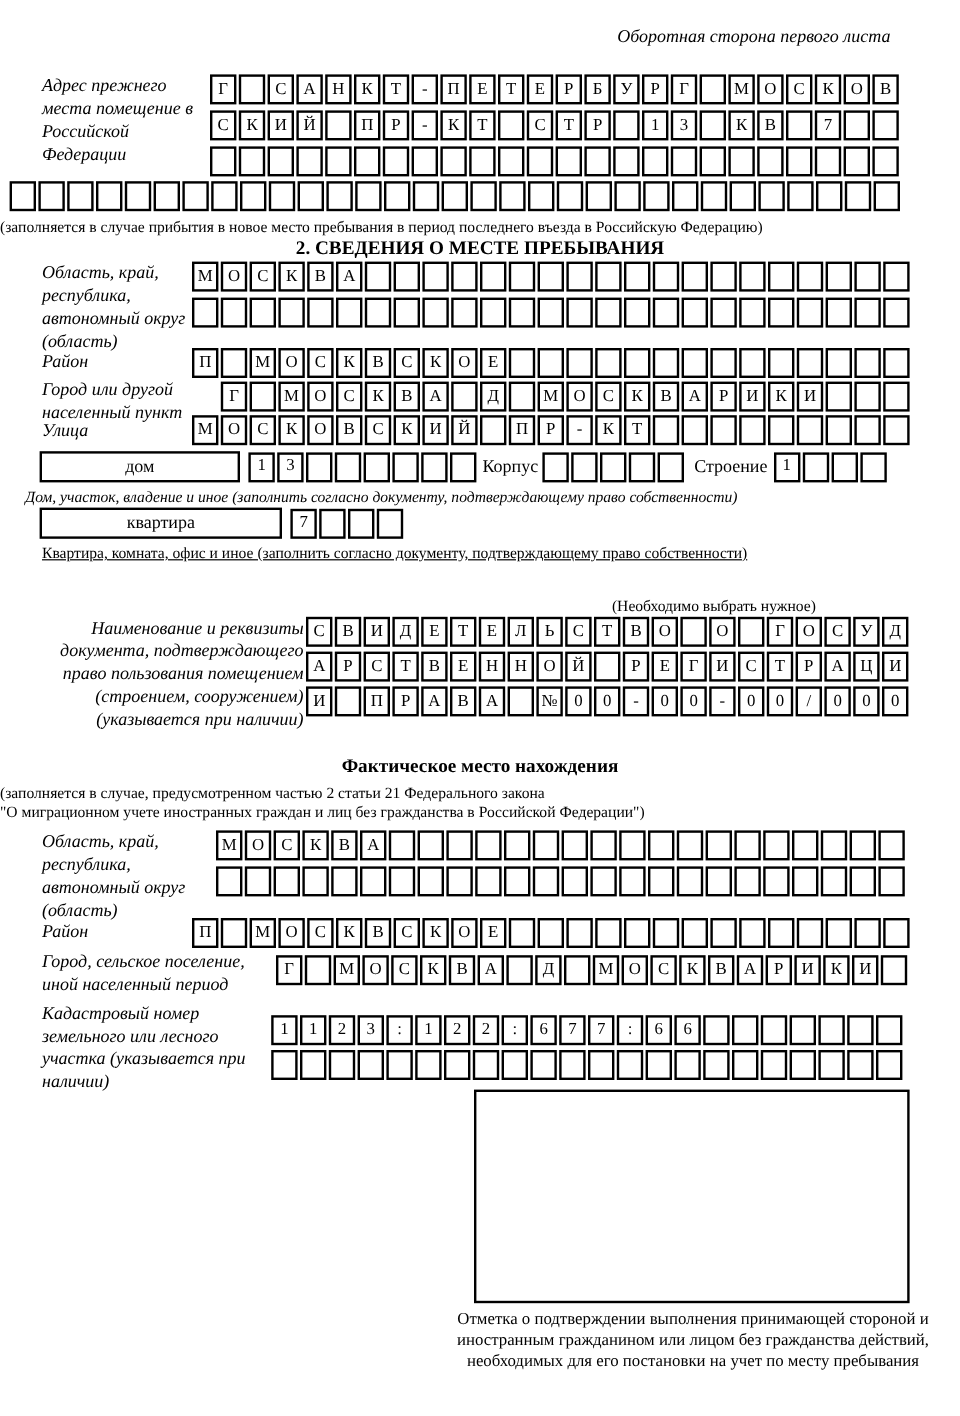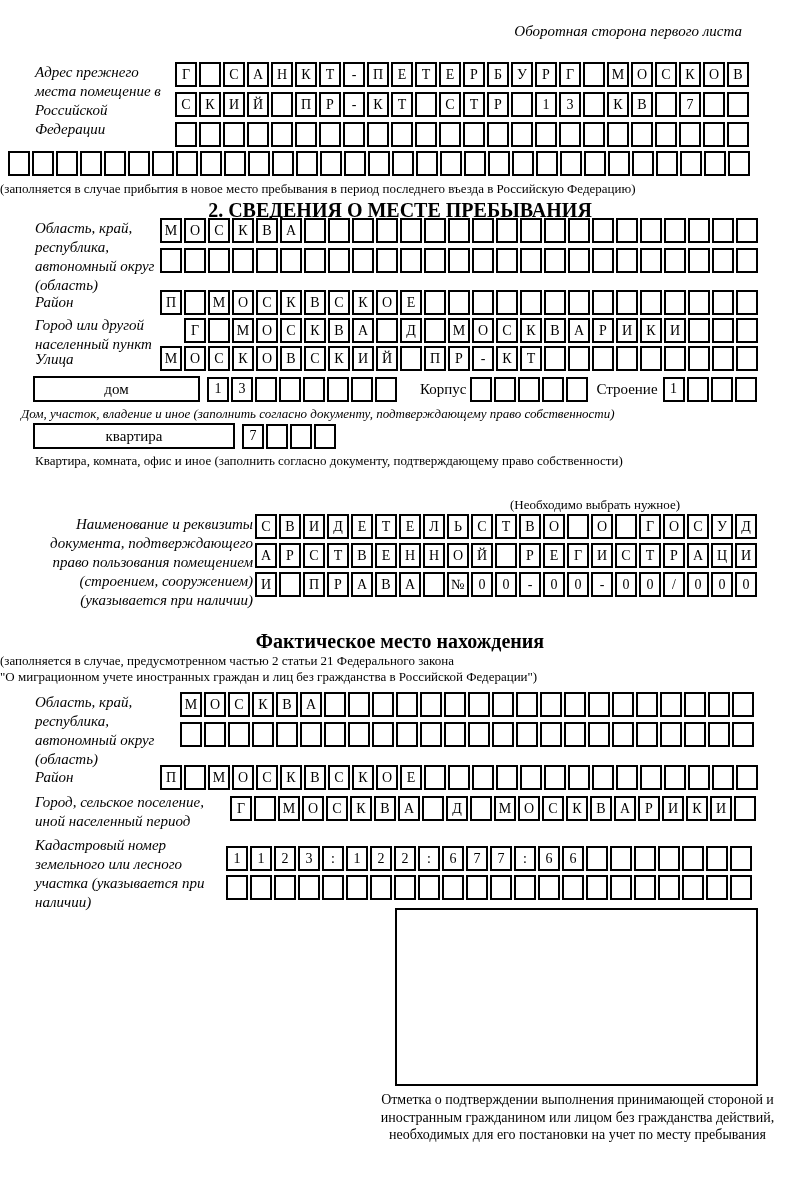--- a/index.html
+++ b/index.html
@@ -3,21 +3,21 @@
 <meta charset="utf-8">
 <style>
   html,body{margin:0;padding:0;background:#ffffff;}
   #page{
     position:relative;width:800px;height:1180px;background:#ffffff;
     font-family:"Liberation Serif","DejaVu Serif",serif;color:#000;overflow:hidden;
   }
   .abs{position:absolute;}
   .lbl{font-size:15px;line-height:19px;font-style:italic;}
   .cap{font-size:13px;line-height:16px;}
-  .title{font-size:20px;font-weight:bold;text-align:center;width:100%;}
+  .title{font-size:16px;font-weight:bold;text-align:center;width:100%;}
   .center{text-align:left;width:100%;}
   .cellrow{display:flex;gap:2px;}
   .cell{
     width:22px;height:25px;border:2px solid #000;box-sizing:border-box;
     display:flex;align-items:center;justify-content:center;
     font-size:14px;font-weight:normal;flex:0 0 auto;background:#fff;
   }
   .wbox{
     height:26px;border:2px solid #000;box-sizing:border-box;background:#fff;
     display:flex;align-items:center;justify-content:center;font-size:15px;flex:0 0 auto;
@@ -302,21 +302,21 @@
     <span class="cellrow" style="margin-left:7px;">
         <span class="cell">1</span>
         <span class="cell">3</span>
         <span class="cell"></span>
         <span class="cell"></span>
         <span class="cell"></span>
         <span class="cell"></span>
         <span class="cell"></span>
         <span class="cell"></span>
       </span>
-    <span class="inline-label" style="margin-left:23px;">Корпус</span>
+    <span class="inline-label" style="margin-left:5px;">Корпус</span>
     <span class="cellrow" style="margin-left:4px;">
         <span class="cell"></span>
         <span class="cell"></span>
         <span class="cell"></span>
         <span class="cell"></span>
         <span class="cell"></span>
       </span>
     <span class="inline-label" style="margin-left:8px;">Строение</span>
     <span class="cellrow" style="margin-left:5px;">
         <span class="cell">1</span>
@@ -331,21 +331,21 @@
     <span class="wbox" style="width:202px;">
       <span>квартира</span>
     </span>
     <span class="cellrow" style="margin-left:7px;">
         <span class="cell">7</span>
         <span class="cell"></span>
         <span class="cell"></span>
         <span class="cell"></span>
       </span>
   </div>
-  <div class="abs cap" style="top:453px;left:35px;">Квартира, комната, офис и иное (заполнить согласно документу, подтверждающему право собственности)</div>
+  <div class="abs cap" style="top:453px;left:35px;text-decoration:underline;">Квартира, комната, офис и иное (заполнить согласно документу, подтверждающему право собственности)</div>
 
   <div class="abs cap" style="top:497px;left:0;width:680px;text-align:right;">(Необходимо выбрать нужное)</div>
 
   <div class="abs lbl" style="top:515px;left:35px;width:218px;text-align:right;">Наименование и реквизиты документа, подтверждающего право пользования помещением (строением, сооружением) (указывается при наличии)</div>
   <div class="abs cellrow" style="top:514px;left:255px;">
       <span class="cell">С</span>
       <span class="cell">В</span>
       <span class="cell">И</span>
       <span class="cell">Д</span>
       <span class="cell">Е</span>

